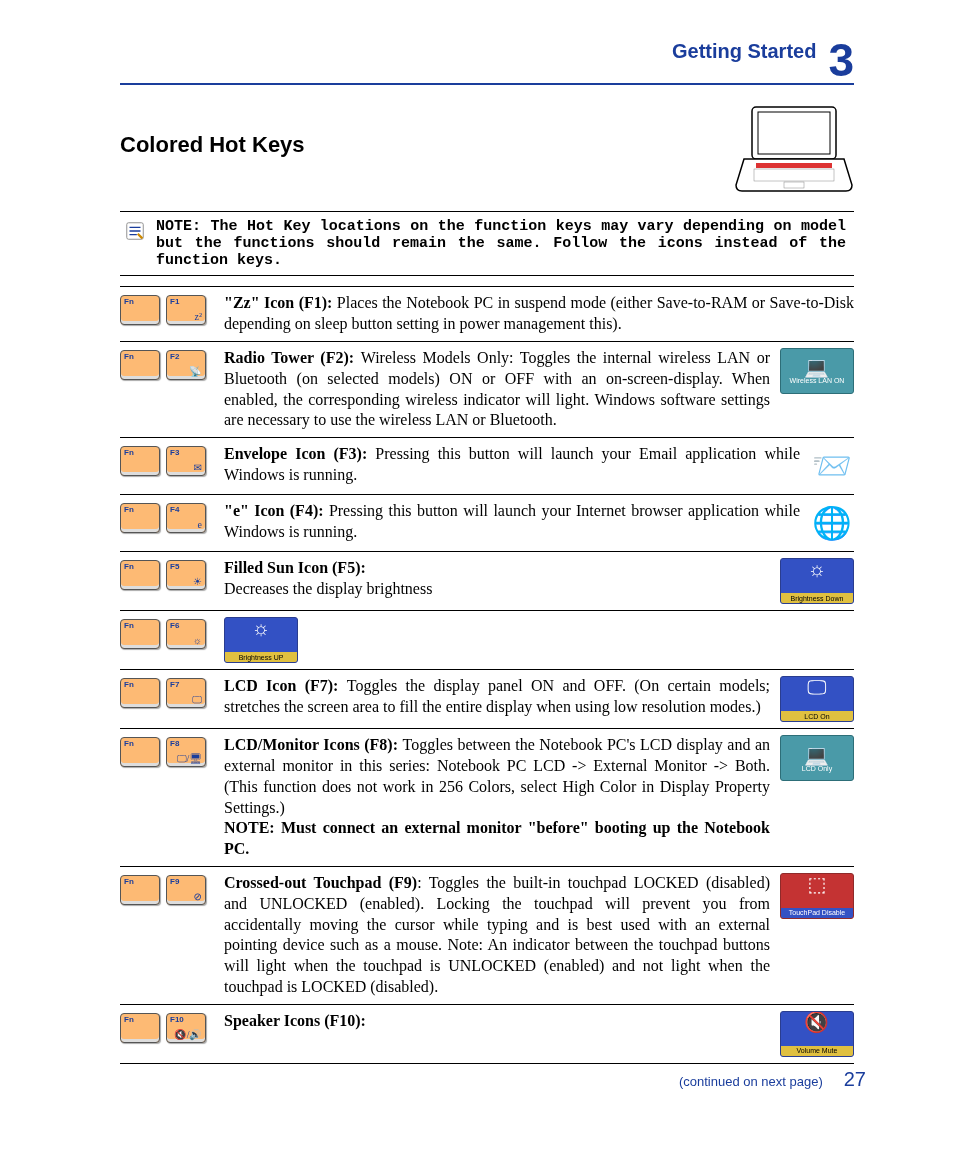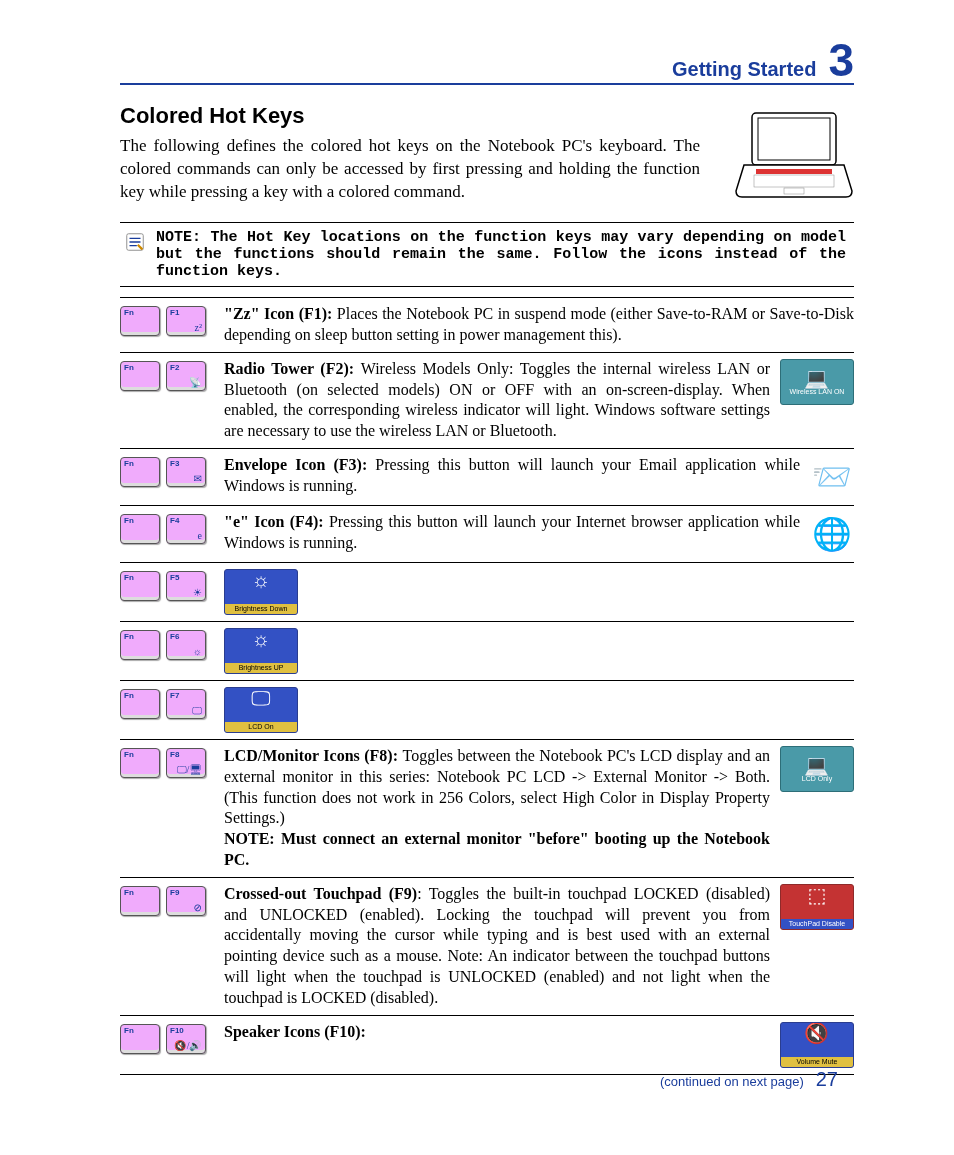--- a/index.html
+++ b/index.html
@@ -13,21 +13,21 @@
     width: 954px;
     height: 1155px;
     position: relative;
     box-sizing: border-box;
     padding: 40px 100px 0 120px;
   }
   .header-row {
     border-bottom: 2px solid #1a3d9c;
     display: flex;
     justify-content: flex-end;
-    align-items: flex-end;
+    align-items: flex-start;
     gap: 12px;
     padding-bottom: 2px;
     margin-bottom: 18px;
   }
   .header-title {
     font-family: Arial, Helvetica, sans-serif;
     font-weight: bold;
     font-size: 20px;
     color: #1a3d9c;
   }
@@ -103,21 +103,21 @@
     padding-top: 2px;
   }
   .key {
     display: inline-flex;
     flex-direction: column;
     justify-content: flex-start;
     width: 40px;
     height: 30px;
     border: 1.5px solid #555;
     border-radius: 4px;
-    background: #f0abfc;
+    background: #fdba74;
     box-shadow: inset 0 -3px 0 #ddd, 1px 1px 1px #aaa;
     padding: 2px 3px;
     box-sizing: border-box;
   }
   .key .klabel {
     font-family: Arial, Helvetica, sans-serif;
     font-size: 8px;
     font-weight: bold;
     color: #1a3d9c;
     line-height: 1;
@@ -161,25 +161,25 @@
     width: 44px;
     height: 44px;
     flex-shrink: 0;
     display: flex;
     align-items: center;
     justify-content: center;
     font-size: 32px;
   }
   .footer {
     position: absolute;
-    right: 116px;
+    right: 88px;
     bottom: 64px;
     display: flex;
     align-items: baseline;
-    gap: 12px;
+    gap: 21px;
     justify-content: center;
   }
   .cont {
     font-family: Arial, Helvetica, sans-serif;
     font-size: 13px;
     color: #1a3d9c;
   }
   .pnum {
     font-family: Arial, Helvetica, sans-serif;
     font-weight: normal;
@@ -195,21 +195,20 @@
 
   <div class="header-row">
     <span class="header-title">Getting Started</span>
     <span class="chap-num">3</span>
   </div>
 
 
   <div class="intro-wrap">
     <div style="flex:1">
       <h2 class="subsection">Colored Hot Keys</h2>
-      <div class="intro-text">The following defines the colored hot keys on the Notebook PC's keyboard. The colored commands can only be accessed by first pressing and holding the function key while pressing a key with a colored command.</div>
     </div>
     <svg class="laptop-ill" viewBox="0 0 120 90">
       <rect x="18" y="4" width="84" height="52" rx="4" fill="#fff" stroke="#000" stroke-width="1.5"></rect>
       <rect x="24" y="9" width="72" height="42" fill="#fff" stroke="#000"></rect>
       <path d="M10 56 L110 56 L118 82 Q118 88 112 88 L8 88 Q2 88 2 82 Z" fill="#fff" stroke="#000" stroke-width="1.5"></path>
       <rect x="22" y="60" width="76" height="5" fill="#d33"></rect>
       <rect x="20" y="66" width="80" height="12" fill="#fff" stroke="#888" stroke-width="0.5"></rect>
       <rect x="50" y="79" width="20" height="6" fill="#fff" stroke="#888" stroke-width="0.5"></rect>
     </svg>
   </div>
@@ -281,20 +280,21 @@
       <div class="hk-row">
         <div class="hk-keys">
           <span class="key fn-key">
             <span class="klabel">Fn</span>
           </span>
           <span class="key">
             <span class="klabel">F5</span>
             <span class="kicon">☀</span>
           </span>
         </div>
+        <div class="hk-body"><span class="hk-title">Filled Sun Icon (F5):</span><br><span>Decreases the display brightness</span></div>
         <div class="hk-img osd-blue">
           <div class="osd-glyph">☼</div>
           <div class="bar">Brightness Down</div>
         </div>
       </div>
       <div class="hk-row">
         <div class="hk-keys">
           <span class="key fn-key">
             <span class="klabel">Fn</span>
           </span>
@@ -311,20 +311,21 @@
       <div class="hk-row">
         <div class="hk-keys">
           <span class="key fn-key">
             <span class="klabel">Fn</span>
           </span>
           <span class="key">
             <span class="klabel">F7</span>
             <span class="kicon">🖵</span>
           </span>
         </div>
+        <div class="hk-body"><span class="hk-title">LCD Icon (F7): </span><span>Toggles the display panel ON and OFF. (On certain models; stretches the screen area to fill the entire display when using low resolution modes.)</span></div>
         <div class="hk-img osd-blue">
           <div class="osd-glyph">🖵</div>
           <div class="bar">LCD On</div>
         </div>
       </div>
       <div class="hk-row">
         <div class="hk-keys">
           <span class="key fn-key">
             <span class="klabel">Fn</span>
           </span>

